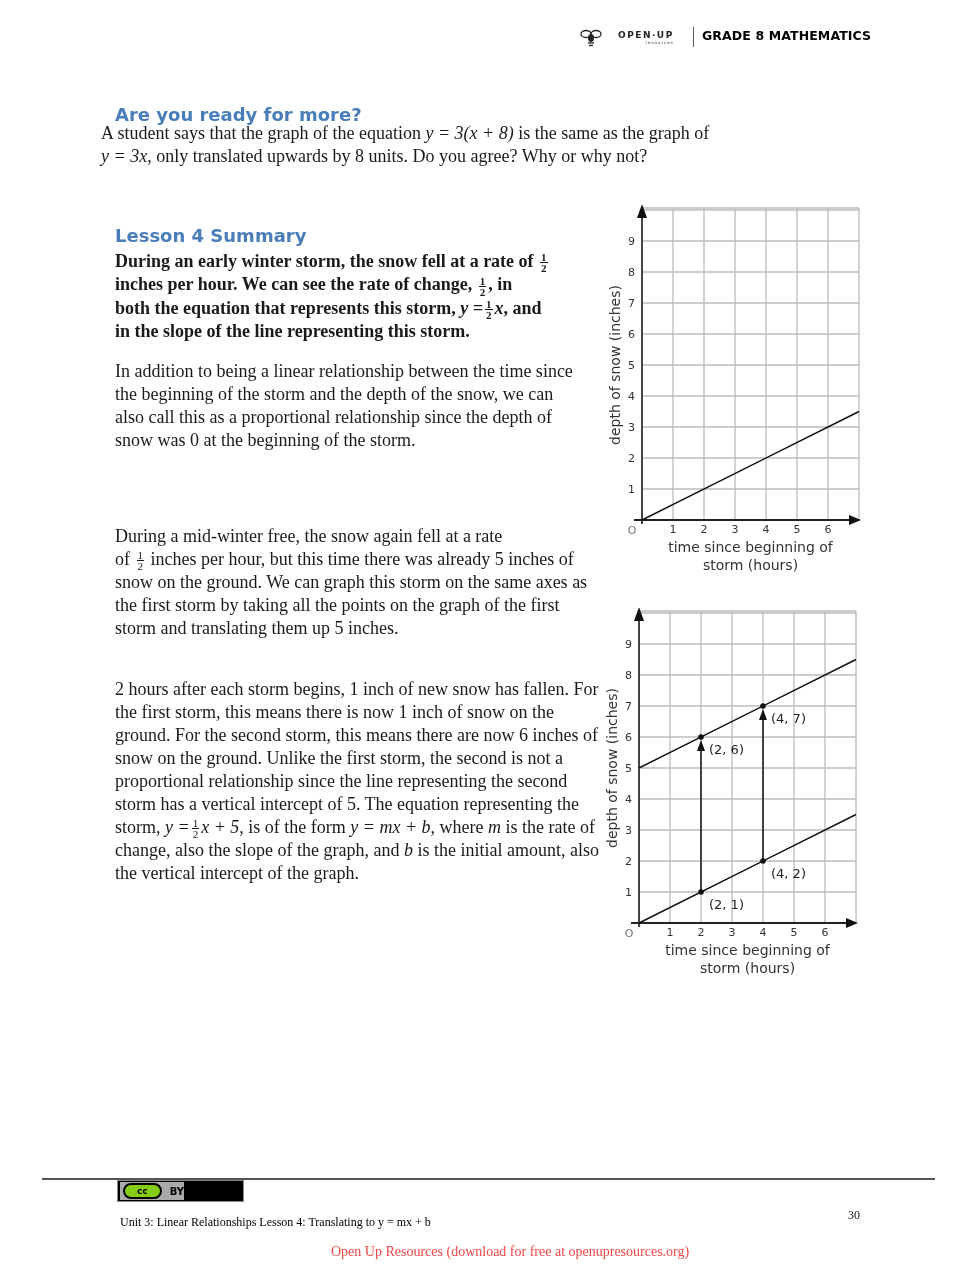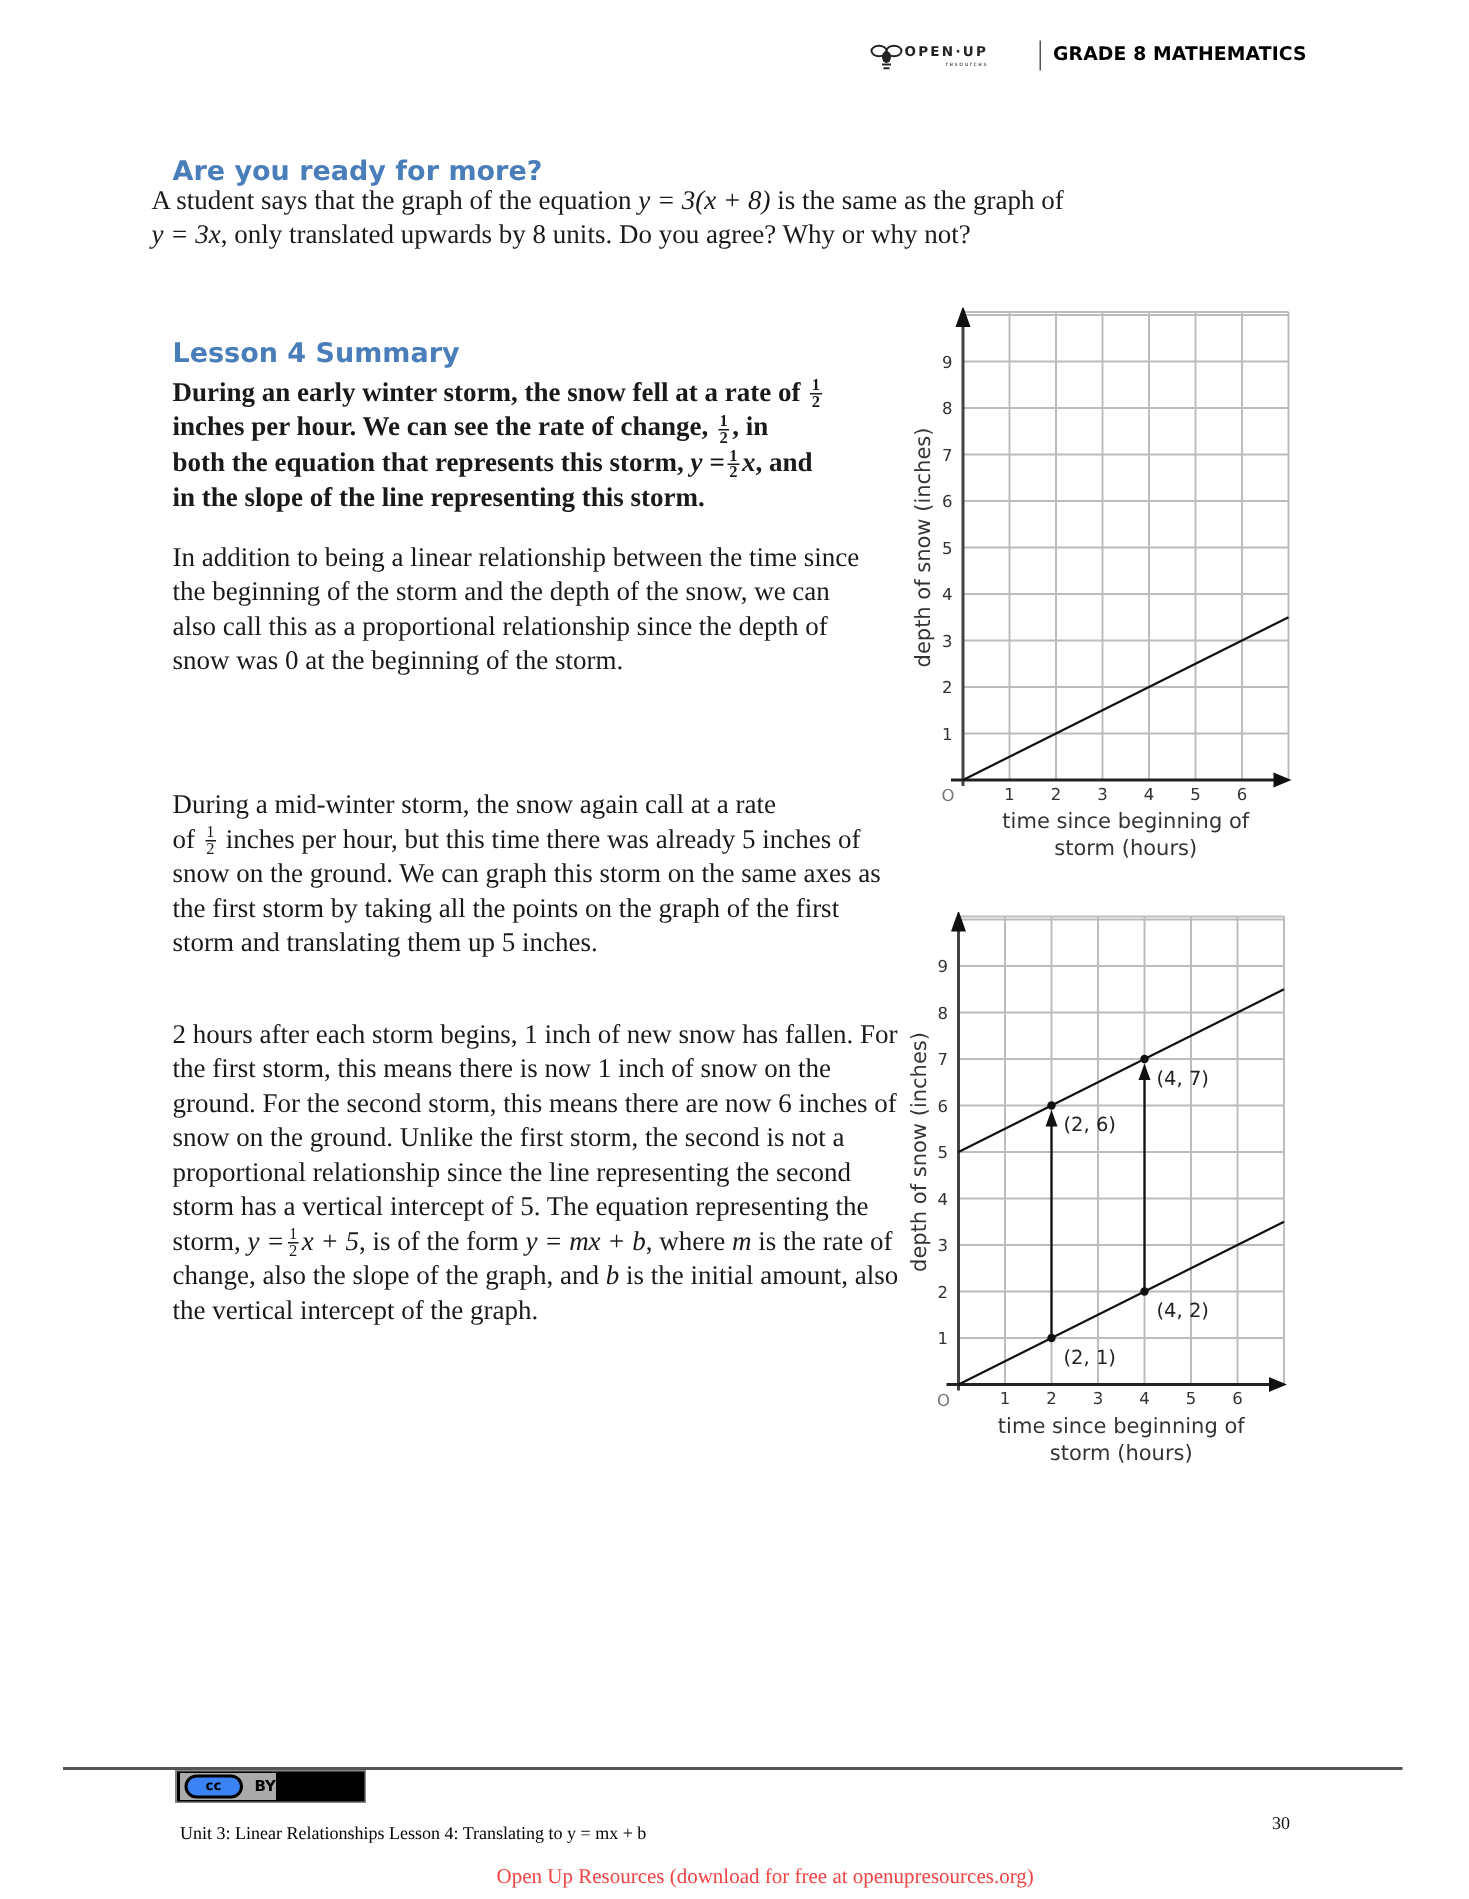--- a/index.html
+++ b/index.html
@@ -12,39 +12,39 @@
   .hdr-title { left:702px; top:28px; font-family:"DejaVu Sans",sans-serif; font-weight:bold; font-size:12.5px; color:#000000; letter-spacing:0.1px; }
   .h2 { font-family:"DejaVu Sans",sans-serif; font-weight:bold; color:#4a7ebb; font-size:18px; }
   .para { font-size:18px; line-height:23px; }
   .m { font-family:"Liberation Serif",serif; font-style:italic; }
   .frac { display:inline-block; vertical-align:middle; text-align:center; font-size:11px; line-height:10px; margin:0 2px; font-style:normal; }
   .frac span { display:block; }
   .frac .num { border-bottom:1px solid #1a1a1a; padding:0 1px; }
   .footer-rule { left:42px; top:1178px; width:893px; height:2px; background:#555; }
   .cc { left:117px; top:1180px; width:127px; height:22px; background:#000; border:1px solid #888; box-sizing:border-box; display:flex; align-items:center; }
   .cc .cc-box { background:#aaa; height:18px; margin-left:2px; width:64px; border-radius:0; display:flex; align-items:center; }
-  .cc .cc-circle { width:46px; height:16px; border-radius:8px; background:#3b82f6; border:2px solid #000; box-sizing:border-box; margin-left:3px; font-family:"DejaVu Sans",sans-serif; font-weight:bold; font-size:9px; display:flex; align-items:center; justify-content:center; color:#000; }
+  .cc .cc-circle { width:46px; height:16px; border-radius:8px; background:#84cc16; border:2px solid #000; box-sizing:border-box; margin-left:3px; font-family:"DejaVu Sans",sans-serif; font-weight:bold; font-size:9px; display:flex; align-items:center; justify-content:center; color:#000; }
   .cc .cc-by { font-family:"DejaVu Sans",sans-serif; font-weight:bold; font-size:10px; color:#000; margin-left:8px; }
   .foot-main { left:331px; top:1244px; font-size:14px; color:#ef4444; }
   .foot-page { left:848px; top:1208px; font-size:12px; color:#111; }
   .foot-unit { left:120px; top:1215px; font-size:12px; color:#000000; }
   svg text { font-family:"DejaVu Sans",sans-serif; }
 </style>
 </head>
 <body>
 
 <div class="abs hdr-logo">
   <svg width="22" height="20" viewBox="0 0 22 20">
     <ellipse cx="6" cy="6" rx="5" ry="3.5" fill="none" stroke="#222" stroke-width="1.3"></ellipse>
     <ellipse cx="16" cy="6" rx="5" ry="3.5" fill="none" stroke="#222" stroke-width="1.3"></ellipse>
     <ellipse cx="11" cy="10" rx="3" ry="4" fill="#222"></ellipse>
     <line x1="8" y1="15" x2="14" y2="15" stroke="#222" stroke-width="1.3"></line>
     <line x1="9" y1="17.5" x2="13" y2="17.5" stroke="#222" stroke-width="1.3"></line>
   </svg>
-  <div style="margin-left:1px;">
+  <div style="margin-left:16px;">
     <div class="word">OPEN·UP</div>
     <div class="sub">resources</div>
   </div>
 </div>
 <div class="abs hdr-sep"></div>
 <div class="abs hdr-title">GRADE 8 MATHEMATICS</div>
 
 <div class="abs h2" style="left:115px; top:84px;margin-top:20px;">Are you ready for more?</div>
 <div class="abs para" style="left:101px; top:122px; width:700px;">
   <span>A student says that the graph of the equation</span>
@@ -61,21 +61,21 @@
   <span>inches per hour. We can see the rate of change,</span>
   <span class="frac"><span class="num">1</span><span>2</span></span><span>, in</span><br>
   <span>both the equation that represents this storm,</span>
   <span class="m">y =</span><span class="frac"><span class="num">1</span><span>2</span></span><span class="m">x</span><span>, and</span><br>
   <span>in the slope of the line representing this storm.</span>
 </div>
 
 <div class="abs para" style="left:115px; top:360px; width:460px;">In addition to being a linear relationship between the time since the beginning of the storm and the depth of the snow, we can also call this as a proportional relationship since the depth of snow was 0 at the beginning of the storm.</div>
 
 <div class="abs para" style="left:115px; top:525px; width:485px;">
-  <span>During a mid-winter storm, the snow again call at a rate</span><br>
+  <span>During a mid-winter free, the snow again fell at a rate</span><br>
   <span>of</span>
   <span class="frac"><span class="num">1</span><span>2</span></span>
   <span>inches per hour, but this time there was already 5 inches of snow on the ground. We can graph this storm on the same axes as the first storm by taking all the points on the graph of the first storm and translating them up 5 inches.</span>
 </div>
 
 <div class="abs para" style="left:115px; top:678px; width:485px;">
   <span>2 hours after each storm begins, 1 inch of new snow has fallen. For the first storm, this means there is now 1 inch of snow on the ground. For the second storm, this means there are now 6 inches of snow on the ground. Unlike the first storm, the second is not a proportional relationship since the line representing the second storm has a vertical intercept of 5. The equation representing the storm,</span>
   <span class="m">y =</span><span class="frac"><span class="num">1</span><span>2</span></span><span class="m">x + 5</span><span>, is of the form</span>
   <span class="m">y = mx + b</span><span>, where</span>
   <span class="m">m</span>

